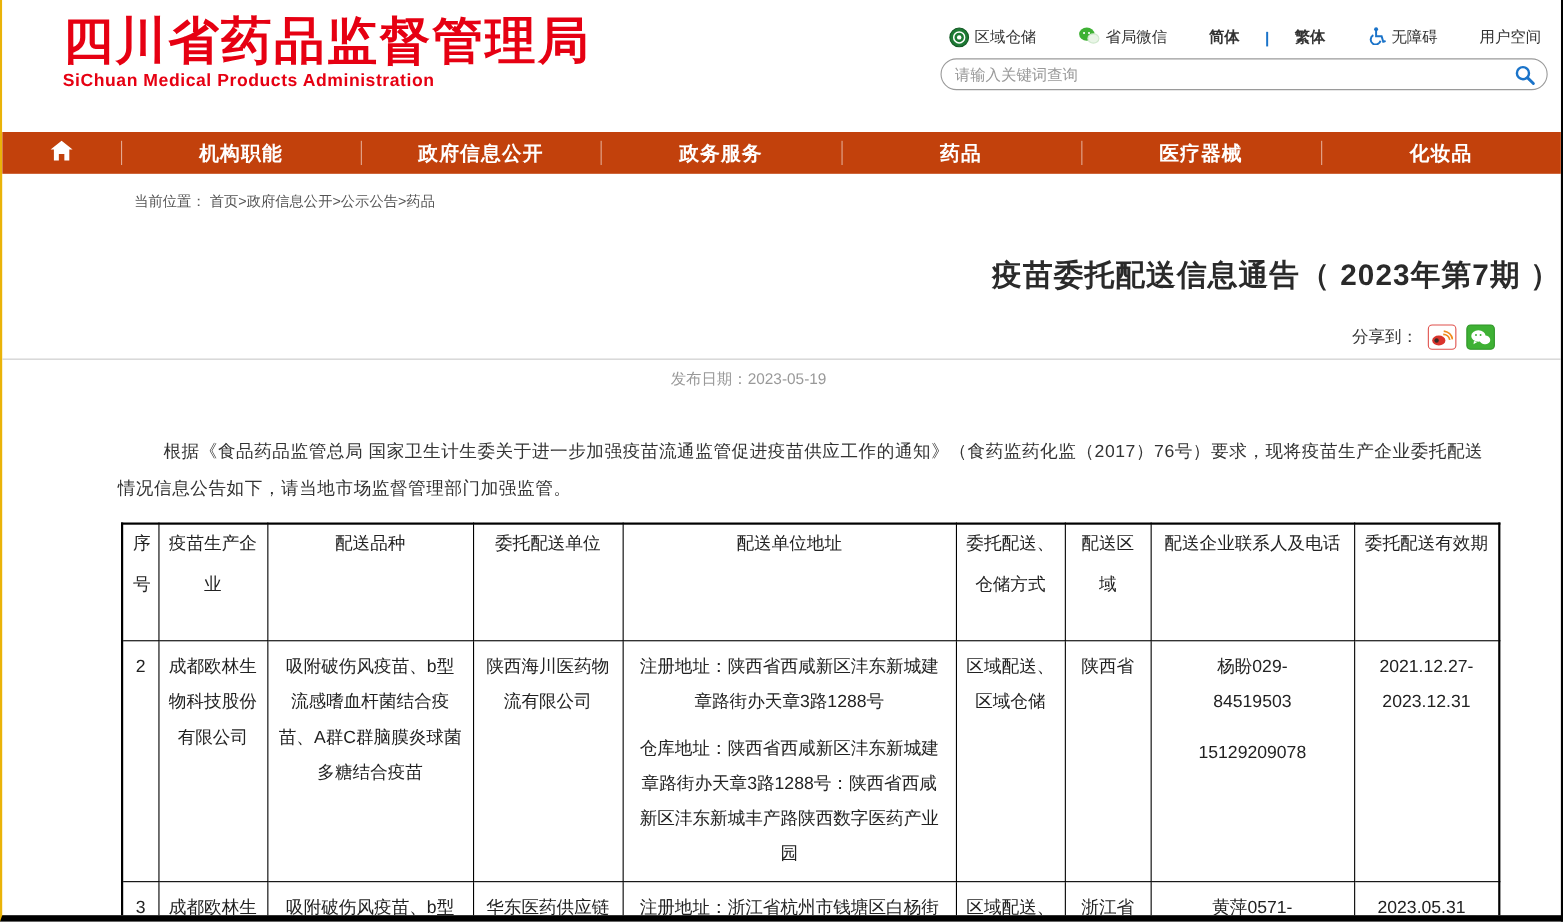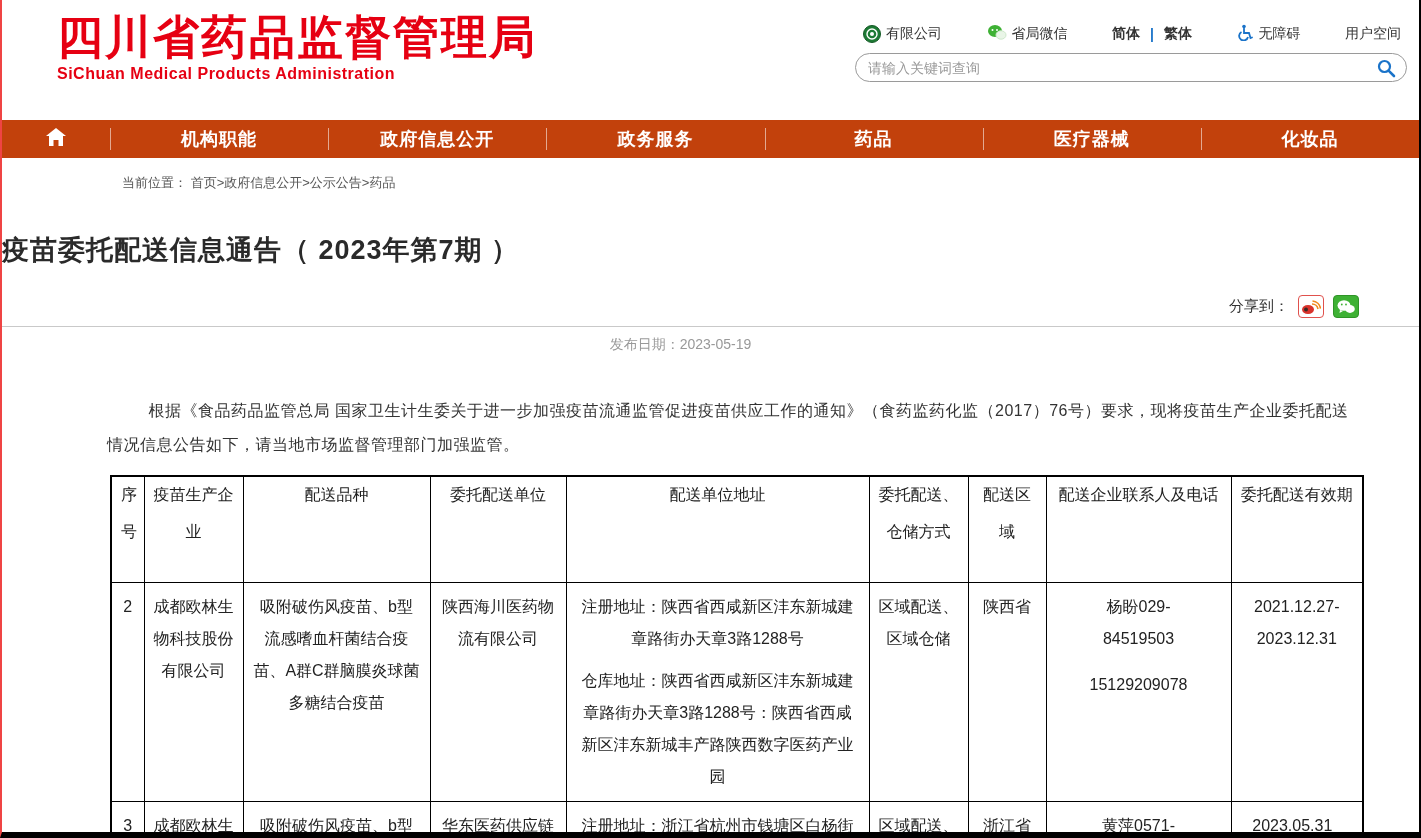--- a/index.html
+++ b/index.html
@@ -1,31 +1,31 @@
 <!DOCTYPE html>
 <html><head>
 <meta charset="utf-8">
 <style>
   * { margin:0; padding:0; box-sizing:border-box; }
   html,body { width:1421px; height:838px; overflow:hidden; background:#fff;
               font-family:"Liberation Sans", sans-serif; }
   .page { width:1421px; height:838px; overflow:hidden; background:#fff;
-          border-left:2px solid #ef4444; border-right:2px solid #000; border-bottom:6px solid #000; }
+          border-left:2px solid #eab308; border-right:2px solid #000; border-bottom:6px solid #000; }
 
   
   .header { position:relative; height:120px; background:#fff; }
   .logo { position:absolute; left:55px; top:12px; color:#e60012; cursor:pointer; }
   .logo-cn { font-size:46px; font-weight:bold; letter-spacing:2px; line-height:1.1; }
   .logo-en { font-size:16px; font-weight:bold; margin-top:2px; letter-spacing:0.5px; }
 
   .header-right { position:absolute; right:12px; top:24px; width:552px; }
   .top-links { display:flex; align-items:center; justify-content:space-between;
                font-size:14px; color:#333; padding:0 6px 9px 8px; }
   .tlink { display:flex; align-items:center; gap:5px; cursor:pointer; white-space:nowrap; }
-  .lang-group { display:flex; align-items:center; gap:10px; font-weight:bold; }
+  .lang-group { display:flex; align-items:center; gap:23px; font-weight:bold; }
   .lang-sep { color:#1a73c9; font-weight:bold; }
   .icon-badge { width:18px; height:18px; border-radius:50%; display:inline-flex;
                 align-items:center; justify-content:center; }
   .weibo-badge { background:#1d7a34; color:#fff; font-size:11px; border:1px solid #145a26; }
   .search-box { position:relative; height:29px; border:1px solid #9a9a9a; border-radius:15px; background:#fff; }
   .search-box input { width:100%; height:27px; border:none; outline:none; background:transparent;
                       border-radius:15px; padding:0 40px 0 12px; font-size:14px; color:#555;
                       font-family:"Liberation Sans", sans-serif; }
   .search-box input::placeholder { color:#999; }
   .search-btn { position:absolute; right:10px; top:4px; width:20px; height:20px; cursor:pointer; }
@@ -36,21 +36,21 @@
               font-size:18px; font-weight:bold; position:relative; cursor:pointer; letter-spacing:1px; }
   .nav-home { flex:0 0 108px; }
   .nav-item + .nav-item::before { content:""; position:absolute; left:0; top:8px; bottom:8px;
               width:1px; background:rgba(255,255,255,0.55); }
 
   
   .breadcrumb { margin:16px 0 0 120px; font-size:13px; color:#555; }
   .breadcrumb .path { cursor:pointer; }
 
   
-  .article-title { text-align:left; font-size:27px; font-weight:bold; color:#2a2a2a;
+  .article-title { text-align:right; font-size:27px; font-weight:bold; color:#2a2a2a;
                    margin-top:40px; letter-spacing:1px; }
   .share-row { display:flex; justify-content:flex-end; align-items:center; gap:9px;
                margin:27px 60px 0 0; font-size:15px; color:#333; }
   .share-icon { width:26px; height:23px; border-radius:4px; display:inline-flex;
                 align-items:center; justify-content:center; cursor:pointer; }
   .share-weibo { background:#fff; border:1px solid #e0514d; }
   .share-wechat { background:#3eb134; border:1px solid #2f9427; }
   .divider { border-top:1px solid #c9c9c9; margin-top:8px; }
   .pub-date { text-align:center; margin:9px 60px 0 0; font-size:14px; color:#999; }
 
@@ -83,21 +83,21 @@
 
     <div class="header-right">
       <div class="top-links">
         <span class="tlink">
           <span class="icon-badge weibo-badge">
             <svg width="12" height="12" viewBox="0 0 12 12">
                 <circle cx="6" cy="6" r="5" fill="none" stroke="#fff" stroke-width="1.4"></circle>
                 <circle cx="6" cy="6" r="2" fill="#fff"></circle>
               </svg>
           </span>
-          <span>有限公司</span>
+          <span>区域仓储</span>
         </span>
         <span class="tlink">
           <span>
             <svg width="20" height="17" viewBox="0 0 20 17">
                 <ellipse cx="8" cy="7" rx="7" ry="6" fill="#3eb134"></ellipse>
                 <ellipse cx="14" cy="11" rx="5" ry="4.2" fill="#e9f5e7" stroke="#cfe8cc"></ellipse>
                 <circle cx="5.5" cy="6" r="1" fill="#fff"></circle>
                 <circle cx="10" cy="6" r="1" fill="#fff"></circle>
               </svg>
           </span>

